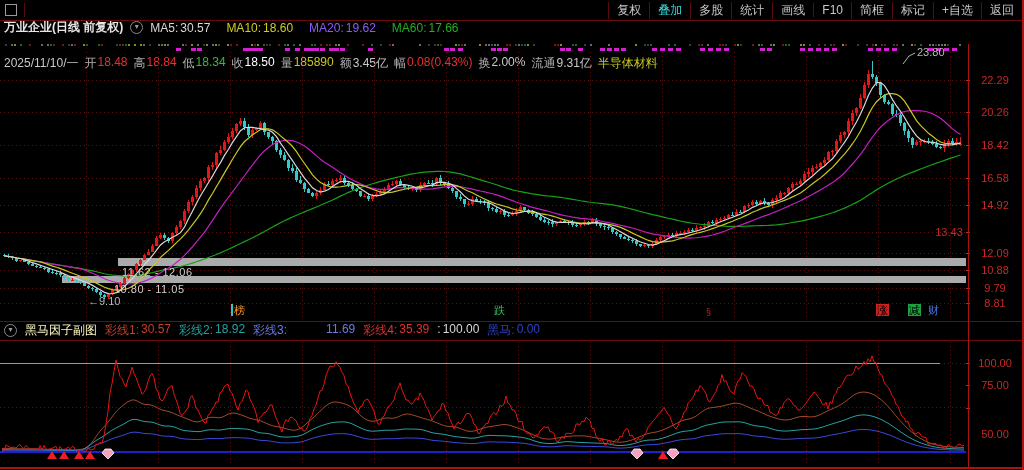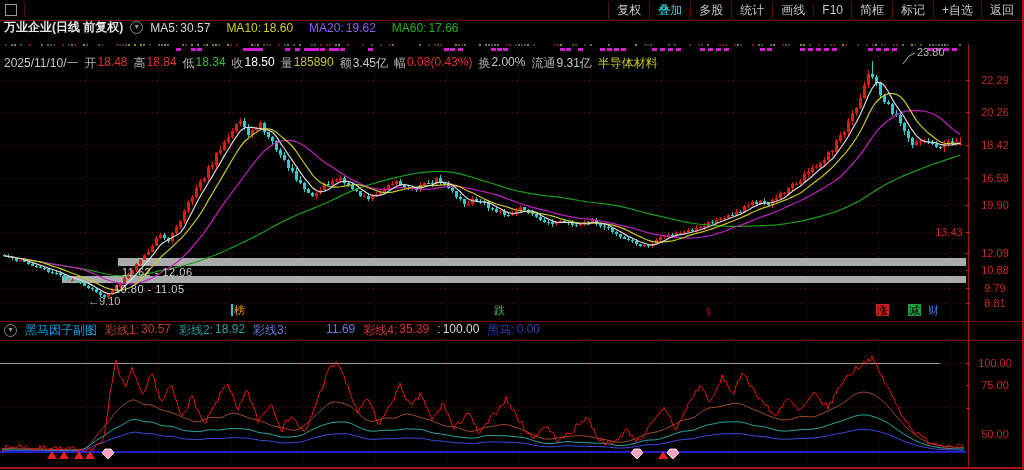--- a/index.html
+++ b/index.html
@@ -861,33 +861,33 @@
       <div class="glyph" style="left: 706px; top: 306px; color: rgb(208, 32, 32); font-size: 9px;">§</div>
       <div class="glyph" style="left: 876px; top: 304px; color: rgb(0, 0, 0); background: rgb(208, 32, 32); padding: 0px 1px;">涨</div>
       <div class="glyph" style="left: 908px; top: 304px; color: rgb(0, 0, 0); background: rgb(32, 160, 64); padding: 0px 1px;">减</div>
       <div class="glyph" style="left: 928px; top: 304px; color: rgb(72, 120, 240);">财</div>
     </div>
   <div id="price-axis">
       <div class="alabel" style="left: 972px; top: 74px;">22.29</div>
       <div class="alabel" style="left: 972px; top: 106px;">20.26</div>
       <div class="alabel" style="left: 972px; top: 139px;">18.42</div>
       <div class="alabel" style="left: 972px; top: 172px;">16.58</div>
-      <div class="alabel" style="left: 972px; top: 199px;">19.90</div>
+      <div class="alabel" style="left: 972px; top: 199px;">14.92</div>
       <div class="alabel" style="left: 926px; top: 226px;">13.43</div>
       <div class="alabel" style="left: 972px; top: 247px;">12.09</div>
       <div class="alabel" style="left: 972px; top: 264px;">10.88</div>
       <div class="alabel" style="left: 972px; top: 282px;">9.79</div>
       <div class="alabel" style="left: 972px; top: 297px;">8.81</div>
     </div>
 
   <div class="hline" style="top:321px;"></div>
 
   <div class="subhdr">
     <span class="chev">▾</span>
-    <span style="color:#0ea5e9;">黑马因子副图</span>
+    <span style="color:#fef9c3;">黑马因子副图</span>
     <span id="sub-values" style="display:flex;gap:8px;">
         <span class="pair" style="color: rgb(192, 64, 40);">
           <span>彩线1:</span>
           <span>30.57</span>
         </span>
         <span class="pair" style="color: rgb(40, 160, 160);">
           <span>彩线2:</span>
           <span>18.92</span>
         </span>
         <span class="pair" style="color: rgb(106, 122, 224); gap: 39px;">

